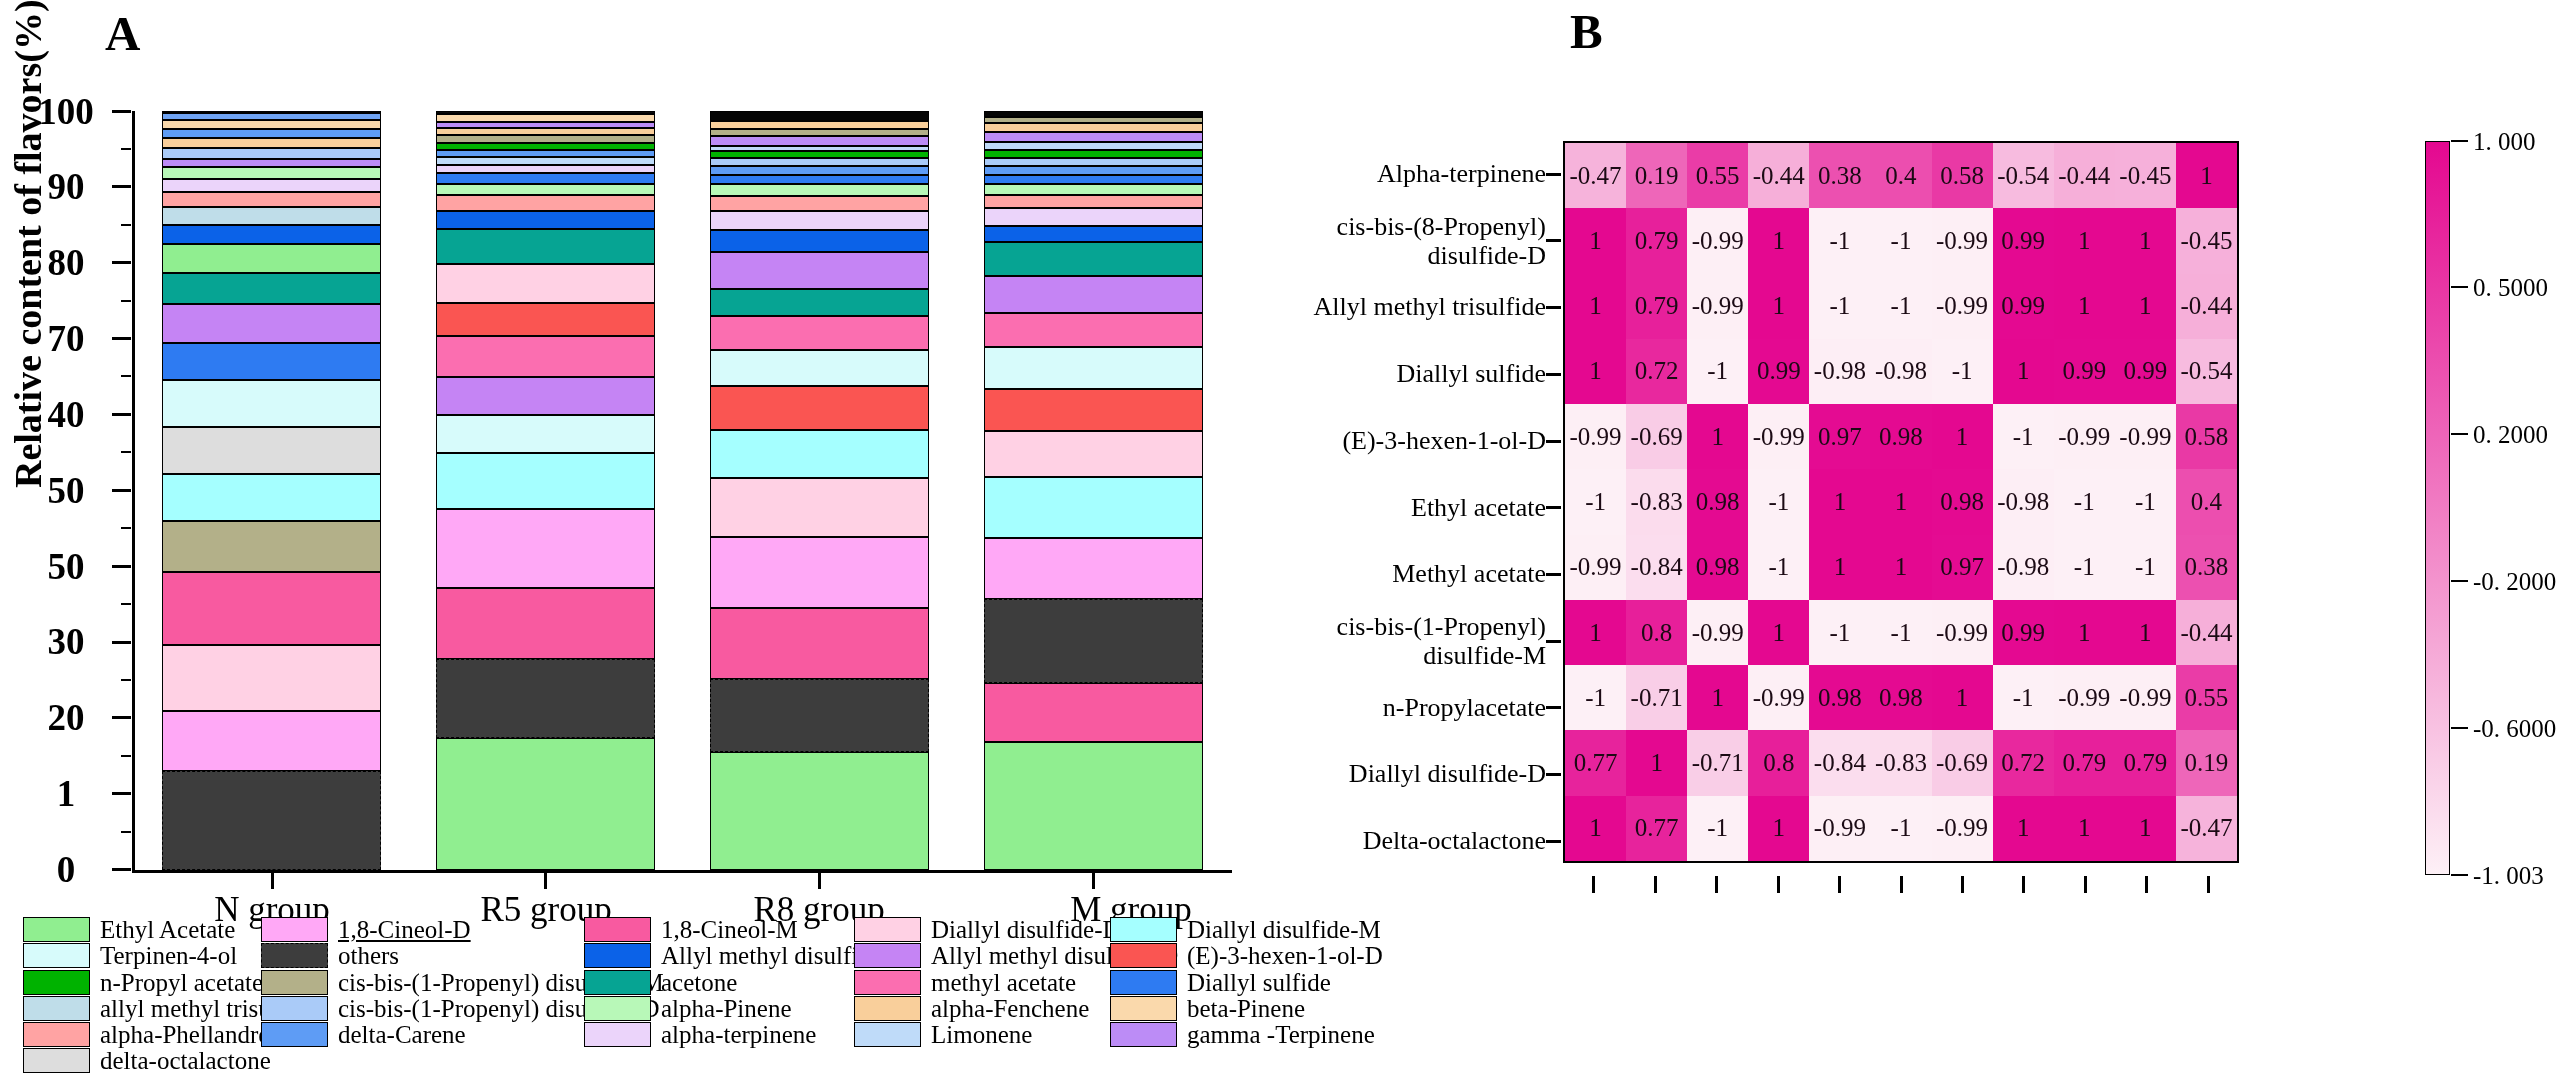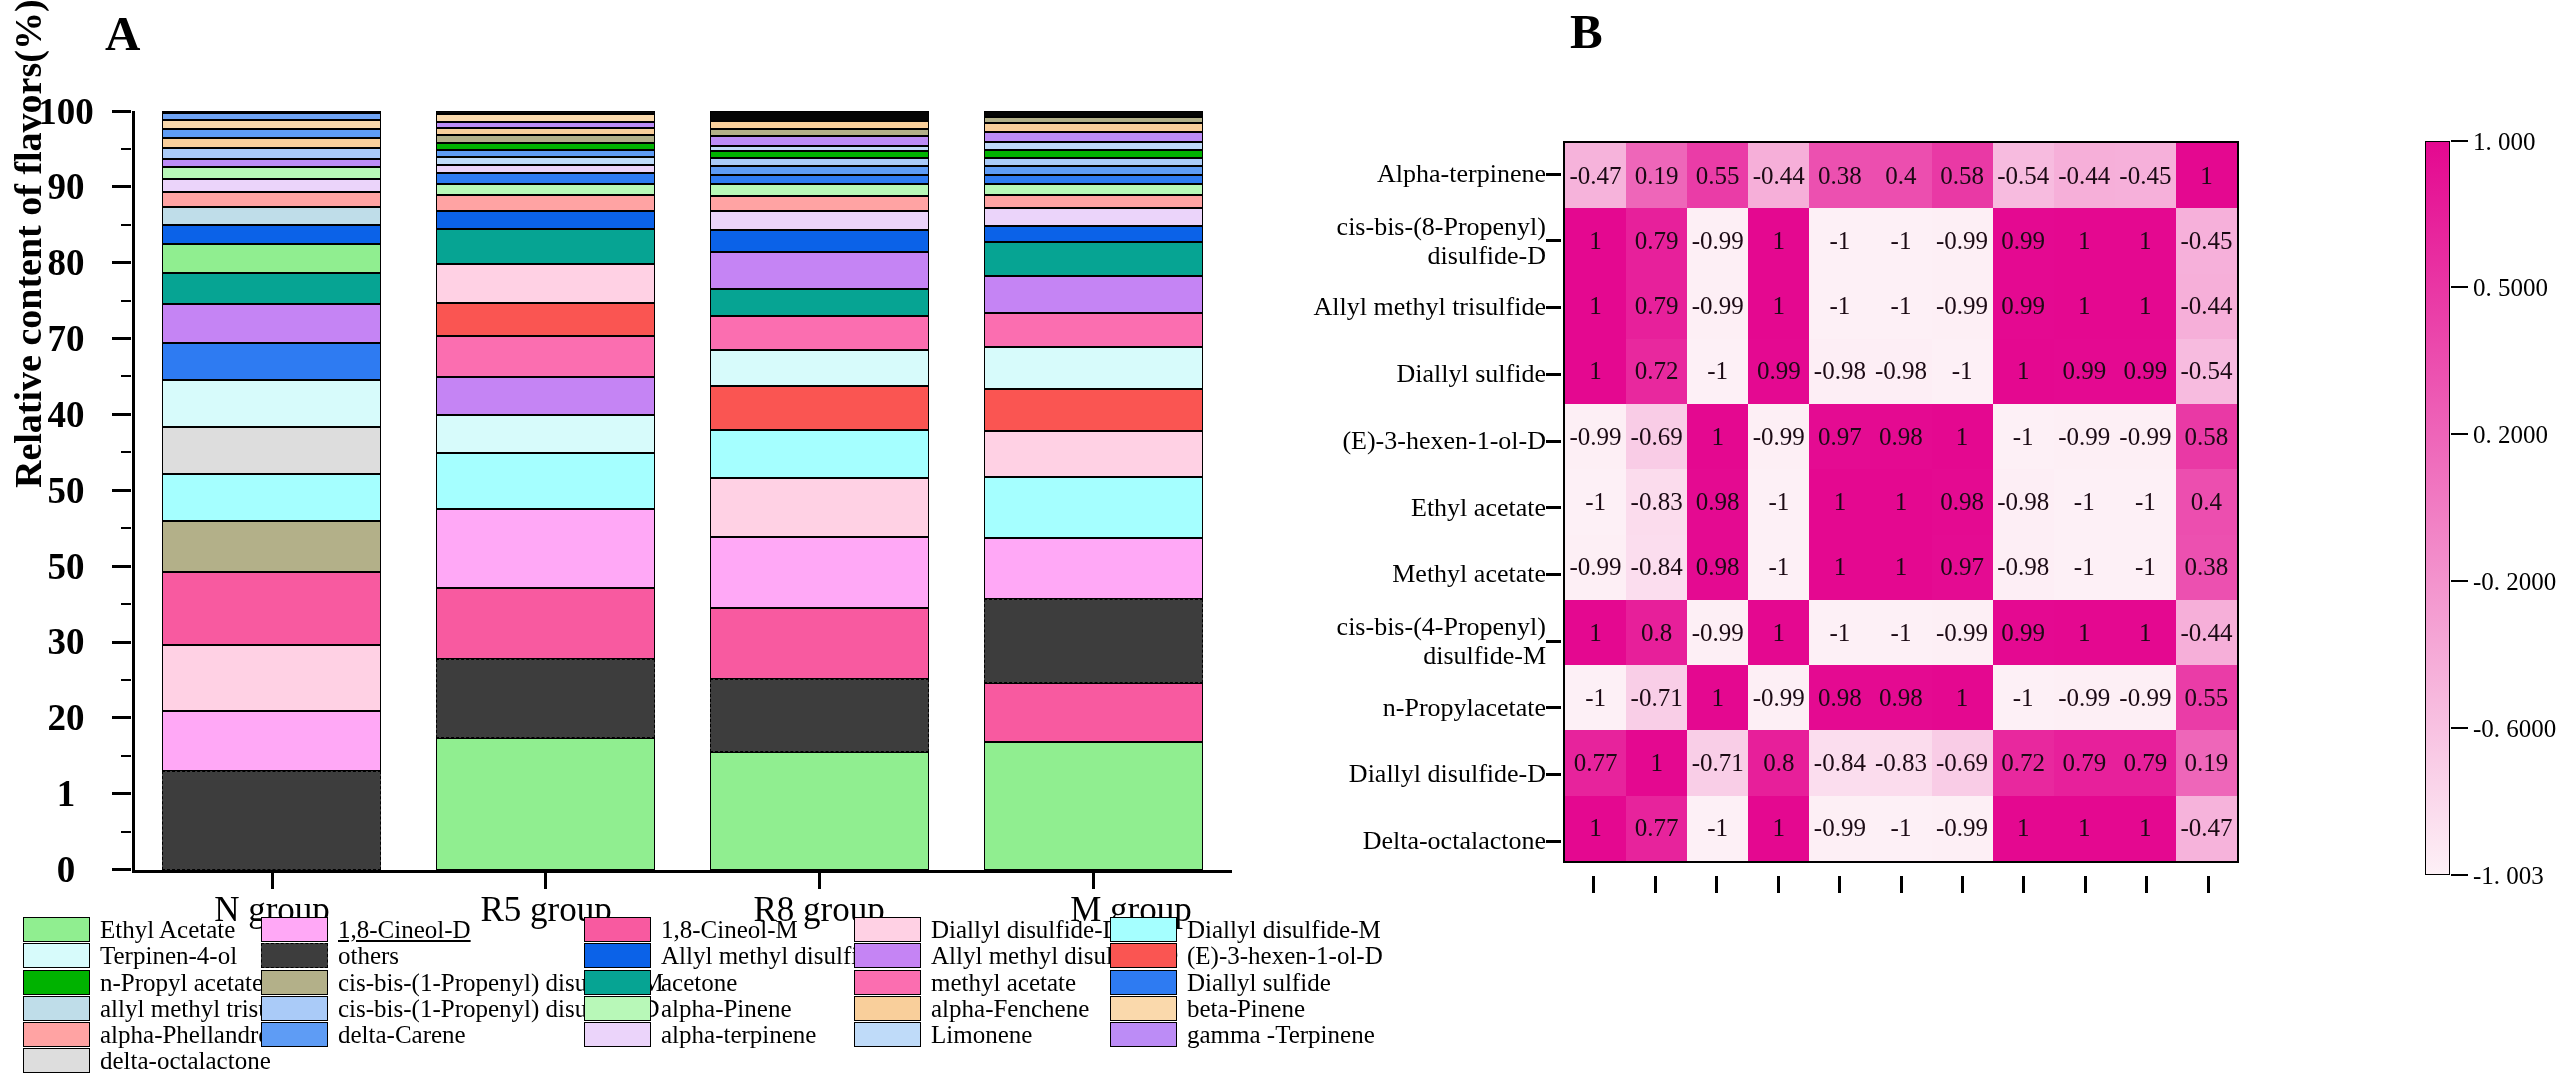--- a/index.html
+++ b/index.html
@@ -436,21 +436,21 @@
       <div class="rowlab" style="left: 1280px; top: 307px;">Allyl methyl trisulfide</div>
       <div class="rowtick" style="left: 1546px; top: 306px;"></div>
       <div class="rowlab" style="left: 1280px; top: 374px;">Diallyl sulfide</div>
       <div class="rowtick" style="left: 1546px; top: 373px;"></div>
       <div class="rowlab" style="left: 1280px; top: 441px;">(E)-3-hexen-1-ol-D</div>
       <div class="rowtick" style="left: 1546px; top: 440px;"></div>
       <div class="rowlab" style="left: 1280px; top: 508px;">Ethyl acetate</div>
       <div class="rowtick" style="left: 1546px; top: 506px;"></div>
       <div class="rowlab" style="left: 1280px; top: 574px;">Methyl acetate</div>
       <div class="rowtick" style="left: 1546px; top: 573px;"></div>
-      <div class="rowlab" style="left: 1280px; top: 641px;">cis-bis-(4-Propenyl)
+      <div class="rowlab" style="left: 1280px; top: 641px;">cis-bis-(1-Propenyl)
 disulfide-M</div>
       <div class="rowtick" style="left: 1546px; top: 640px;"></div>
       <div class="rowlab" style="left: 1280px; top: 708px;">n-Propylacetate</div>
       <div class="rowtick" style="left: 1546px; top: 706px;"></div>
       <div class="rowlab" style="left: 1280px; top: 774px;">Diallyl disulfide-D</div>
       <div class="rowtick" style="left: 1546px; top: 773px;"></div>
       <div class="rowlab" style="left: 1280px; top: 841px;">Delta-octalactone</div>
       <div class="rowtick" style="left: 1546px; top: 840px;"></div>
     </div>
   <div class="abs" id="collabels">

